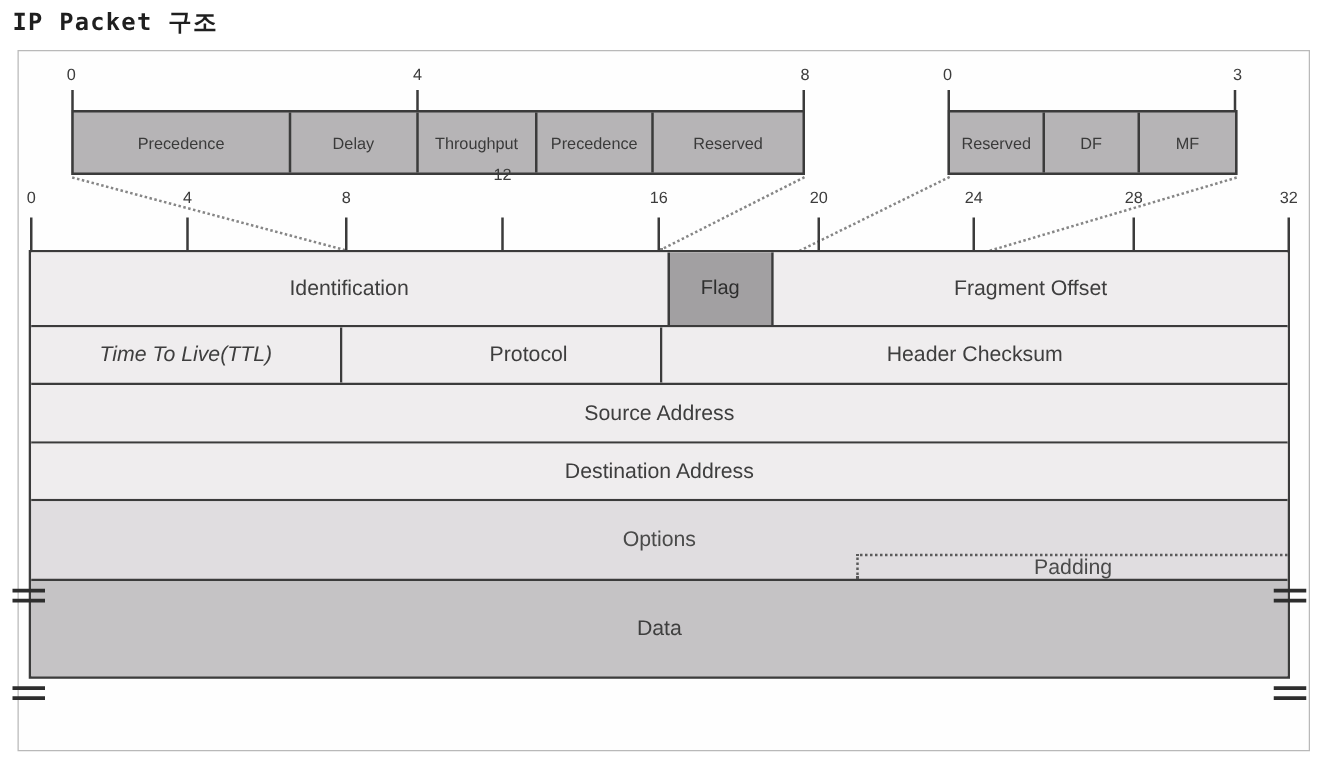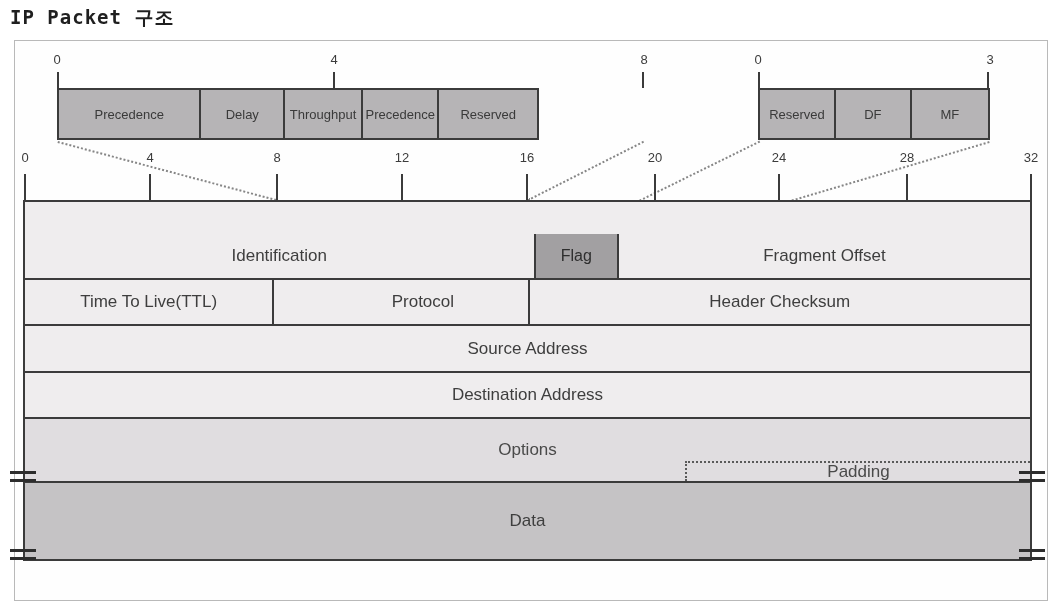--- a/index.html
+++ b/index.html
@@ -63,21 +63,21 @@
 
   <div class="abs frame"></div>
 
   <div class="abs ticklabel" style="left:57px;top:52px;">0</div>
   <div class="abs ticklabel" style="left:334px;top:52px;">4</div>
   <div class="abs ticklabel" style="left:644px;top:52px;">8</div>
   <div class="abs tickline" style="left:58px;top:72px;height:16px;"></div>
   <div class="abs tickline" style="left:334px;top:72px;height:16px;"></div>
   <div class="abs tickline" style="left:643px;top:72px;height:16px;"></div>
 
-  <div class="abs dbox" style="left:57px;top:88px;width:482px;height:52px;">
+  <div class="abs dbox" style="left:57px;top:88px;width:587px;height:52px;">
     <div class="cell" style="flex-basis:29.8%;">Precedence</div>
     <div class="cell" style="flex-basis:17.5%;">Delay</div>
     <div class="cell" style="flex-basis:16.3%;">Throughput</div>
     <div class="cell" style="flex-basis:16.0%;">Precedence</div>
     <div class="cell" style="flex-basis:20.4%;">Reserved</div>
   </div>
 
   <div class="abs ticklabel" style="left:758px;top:52px;">0</div>
   <div class="abs ticklabel" style="left:990px;top:52px;">3</div>
   <div class="abs tickline" style="left:759px;top:72px;height:16px;"></div>
@@ -90,48 +90,48 @@
   </div>
 
   <div class="abs connector" style="left:58px;top:141px;width:226px;transform:rotate(14.9deg);"></div>
   <div class="abs connector" style="left:528px;top:199px;width:129px;transform:rotate(-26.8deg);"></div>
   <div class="abs connector" style="left:535px;top:251px;width:250px;transform:rotate(-26.2deg);"></div>
   <div class="abs connector" style="left:618px;top:251px;width:387px;transform:rotate(-16.5deg);"></div>
 
   <div class="abs ticklabel" style="left:25px;top:150px;">0</div>
   <div class="abs ticklabel" style="left:150px;top:150px;">4</div>
   <div class="abs ticklabel" style="left:277px;top:150px;">8</div>
-  <div class="abs ticklabel" style="left:402px;top:150px;">12</div>
+  <div class="abs ticklabel" style="left:402px;top:132px;">12</div>
   <div class="abs ticklabel" style="left:527px;top:150px;">16</div>
   <div class="abs ticklabel" style="left:655px;top:150px;">20</div>
   <div class="abs ticklabel" style="left:779px;top:150px;">24</div>
   <div class="abs ticklabel" style="left:907px;top:150px;">28</div>
   <div class="abs ticklabel" style="left:1031px;top:150px;">32</div>
 
   <div class="abs tickline" style="left:25px;top:174px;height:26px;"></div>
   <div class="abs tickline" style="left:150px;top:174px;height:26px;"></div>
   <div class="abs tickline" style="left:277px;top:174px;height:26px;"></div>
   <div class="abs tickline" style="left:402px;top:174px;height:26px;"></div>
   <div class="abs tickline" style="left:527px;top:174px;height:26px;"></div>
   <div class="abs tickline" style="left:655px;top:174px;height:26px;"></div>
   <div class="abs tickline" style="left:779px;top:174px;height:26px;"></div>
   <div class="abs tickline" style="left:907px;top:174px;height:26px;"></div>
   <div class="abs tickline" style="left:1031px;top:174px;height:26px;"></div>
 
   <div class="abs ptable">
 
 
-    <div class="prow" style="height:46px;margin-top:32px;">
+    <div class="prow" style="height:60px;">
       <div class="field" style="flex-basis:50.8%;">Identification</div>
       <div class="field dark" style="flex-basis:8.3%;font-size:16px;">Flag</div>
       <div class="field" style="flex-basis:40.9%;">Fragment Offset</div>
     </div>
 
     <div class="prow" style="height:46px;">
-      <div class="field" style="flex-basis:24.8%;">Time To Live(TTL)</div>
+      <div class="field" style="flex-basis:24.8%;font-style:italic;">Time To Live(TTL)</div>
       <div class="field" style="flex-basis:25.4%;padding-left:44px;">Protocol</div>
       <div class="field" style="flex-basis:49.8%;">Header Checksum</div>
     </div>
 
     <div class="prow" style="height:47px;">
       <div class="field" style="flex-basis:100%;">Source Address</div>
     </div>
 
     <div class="prow" style="height:46px;">
       <div class="field" style="flex-basis:100%;">Destination Address</div>

